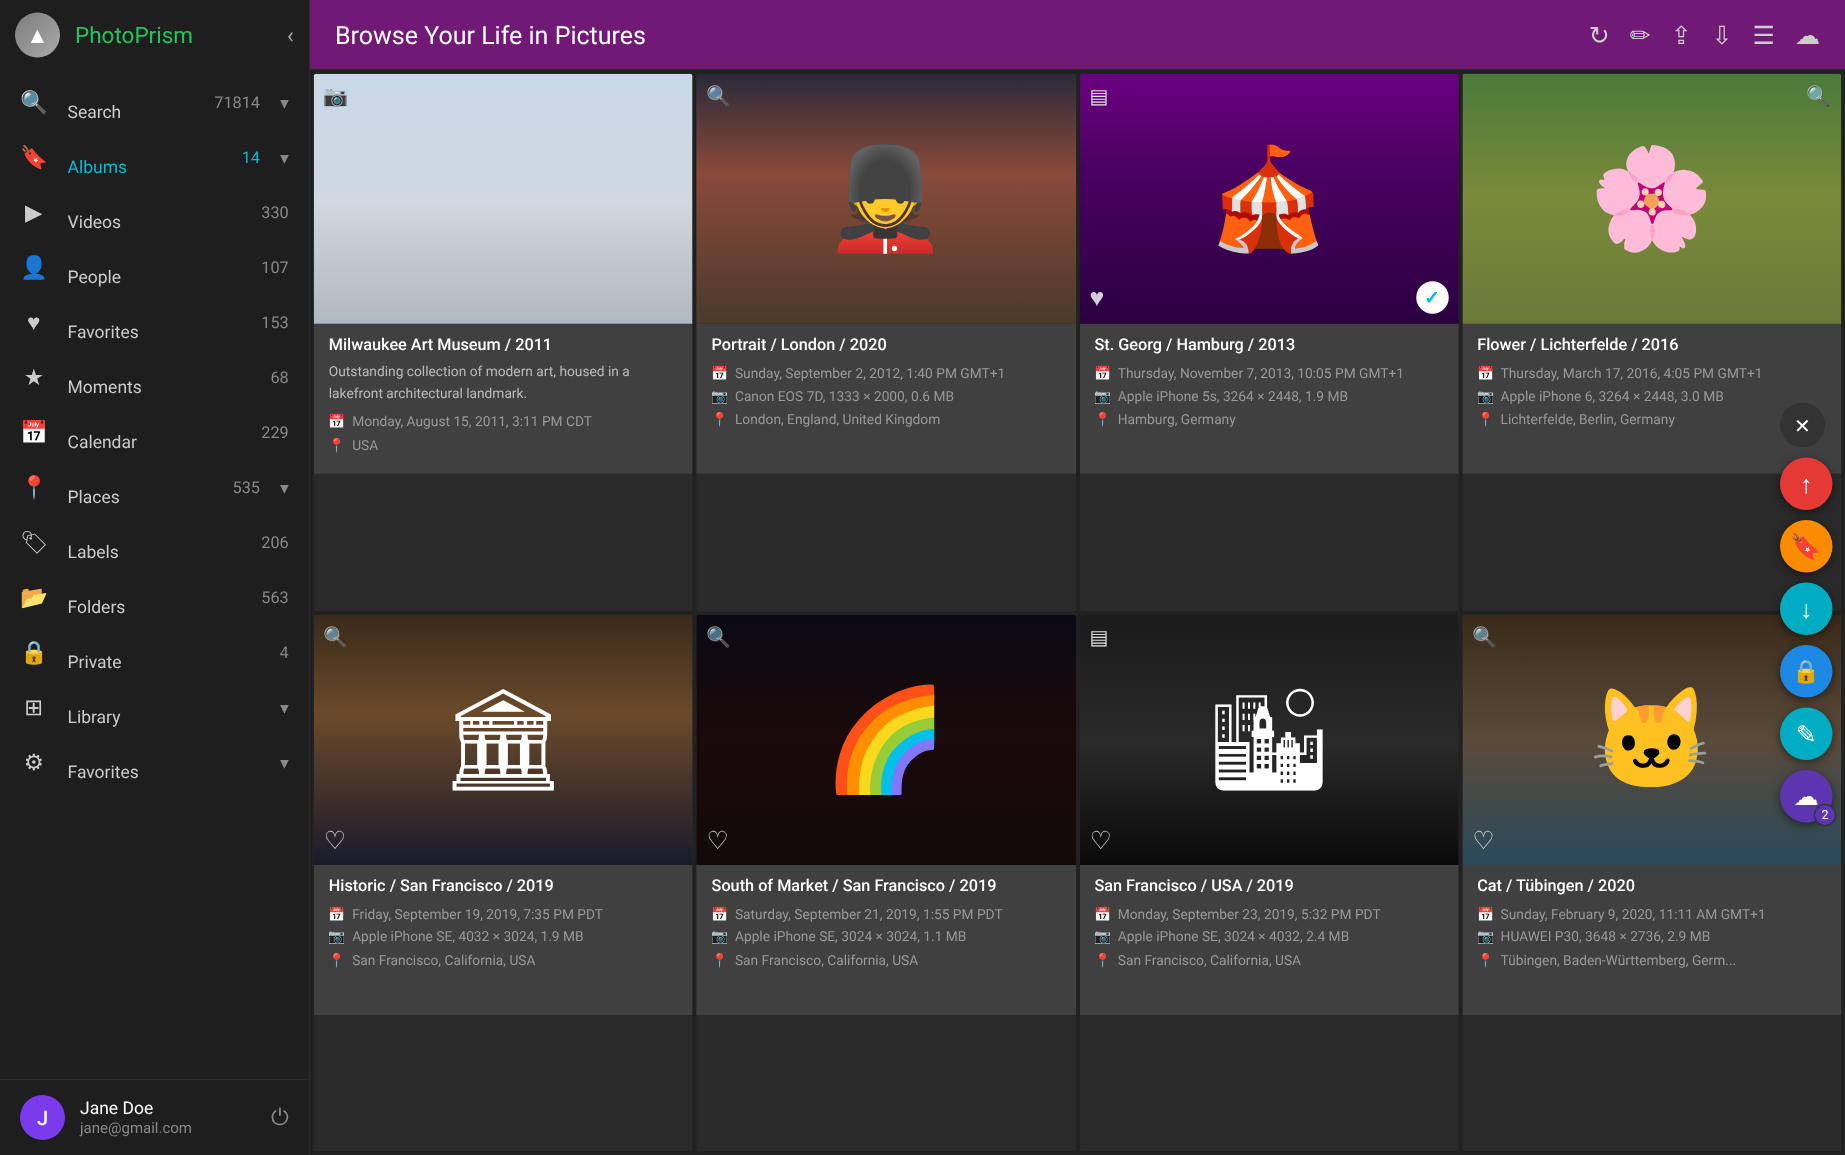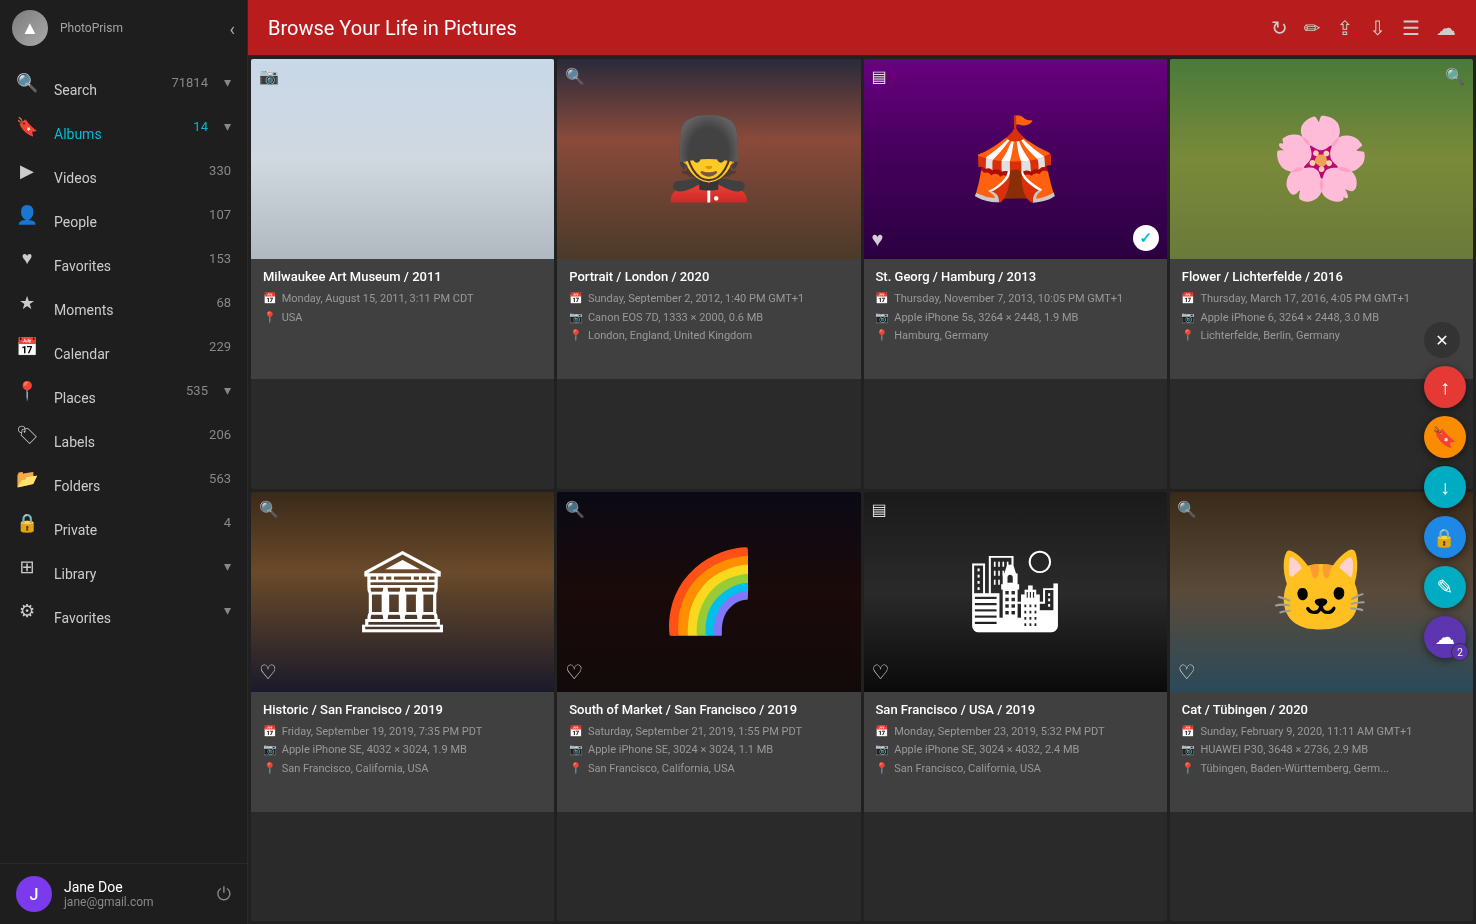--- a/index.html
+++ b/index.html
@@ -23,21 +23,21 @@
       gap: 12px;
     }
     .logo {
       width: 36px; height: 36px;
       background: linear-gradient(135deg, #7c7c7c, #aaa);
       border-radius: 50%;
       display: flex; align-items: center; justify-content: center;
       font-size: 18px; color: #fff;
     }
     .app-title {
-      font-size: 12px; font-weight: 400; color: #a3a3a3; flex: 1;
+      font-size: 18px; font-weight: 400; color: #22c55e; flex: 1;
     }
     .sidebar-toggle {
       color: #aaa; cursor: pointer; font-size: 18px;
     }
     .sidebar-nav { flex: 1; overflow-y: auto; padding: 4px 0; }
     .nav-item {
       display: flex; align-items: center;
       padding: 0 16px; height: 44px; cursor: pointer;
       border-radius: 0;
       gap: 16px;
@@ -60,21 +60,21 @@
       font-size: 16px; font-weight: 500; color: #fff; flex-shrink: 0;
     }
     .user-info { flex: 1; }
     .user-name { font-size: 14px; color: #fff; }
     .user-email { font-size: 12px; color: #888; }
     .power-icon { color: #888; cursor: pointer; font-size: 18px; }
 
     
     .main { flex: 1; display: flex; flex-direction: column; background: #212121; overflow: hidden; }
     .topbar {
-      height: 56px; background: #b91c1c; display: flex; align-items: center;
+      height: 56px; background: #701a75; display: flex; align-items: center;
       padding: 0 20px; border-bottom: 1px solid #2a2a2a;
       justify-content: space-between;
       text-align: center;
     }
     .page-title { font-size: 20px; font-weight: 400; color: #fff; }
     .topbar-actions { display: flex; align-items: center; gap: 16px; }
     .topbar-icon { color: #ccc; cursor: pointer; font-size: 20px; }
 
     
     .photo-grid {
@@ -242,20 +242,21 @@
   </div>
 
   <div class="photo-grid">
 
     <div class="grid-card">
       <div class="grid-card-top bg-museum">
         <span class="overlay-icon-tl">📷</span>
       </div>
       <div class="grid-card-bottom">
         <div class="card-title">Milwaukee Art Museum / 2011</div>
+        <div class="card-desc">Outstanding collection of modern art, housed in a lakefront architectural landmark.</div>
         <div class="card-meta">
           <div class="card-meta-row">
             <span class="icon-sm">📅</span>
             <span>Monday, August 15, 2011, 3:11 PM CDT</span>
           </div>
           <div class="card-meta-row">
             <span class="icon-sm">📍</span>
             <span>USA</span>
           </div>
         </div>

